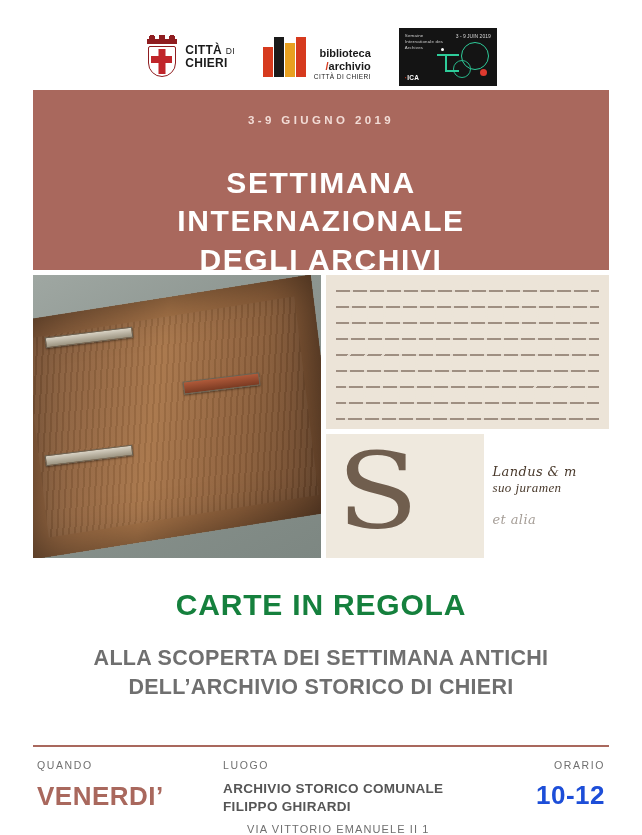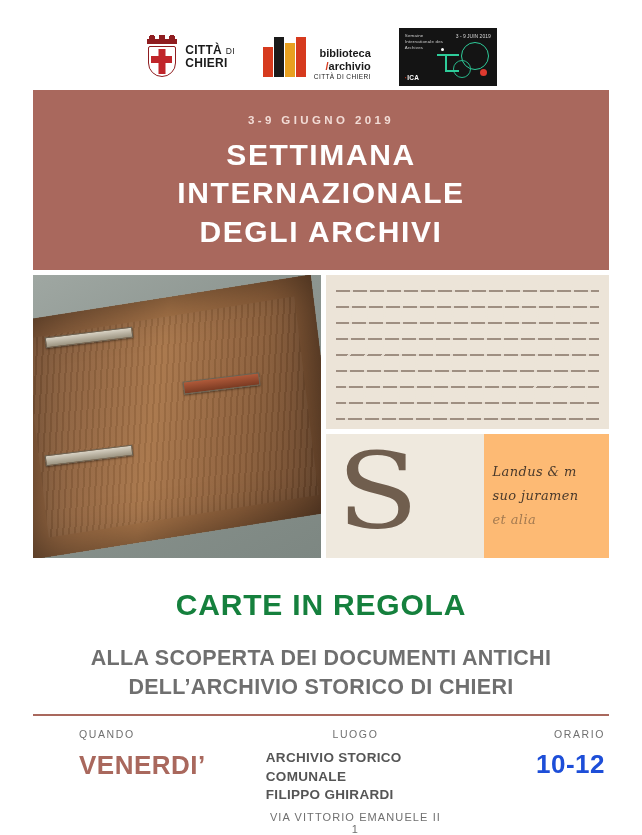--- a/index.html
+++ b/index.html
@@ -210,21 +210,21 @@
     text-align: center;
     color: #ffffff;
     box-sizing: border-box;
     padding-top: 24px;
   }
   .banner-dates {
     font-size: 11.5px;
     letter-spacing: 3.4px;
     font-weight: bold;
     color: #f2dcd6;
-    margin-bottom: 10px;
+    margin-bottom: 38px;
   }
   .banner-title {
     font-size: 30px;
     font-weight: bold;
     letter-spacing: 1.6px;
     line-height: 1.28;
   }
 
   
   .photos {
@@ -322,34 +322,34 @@
     font-family: "DejaVu Serif", serif;
     font-size: 104px;
     line-height: 1;
     color: #5a4636;
     opacity: 0.85;
     transform: scaleX(1.15);
   }
   .ms-bottom .side-text {
     flex: 1;
     position: relative;
-    background: #fdba74;
+    background: #ffffff;
     text-align: right;
   }
   .side-text .hand {
     position: absolute;
     left: 8px;
     font-family: "DejaVu Serif", serif;
     font-size: 13px;
     color: #4a3a2c;
     font-style: italic;
     letter-spacing: 0.4px;
   }
   .side-text .h1 { top: 30px; }
-  .side-text .h2 { top: 54px; }
+  .side-text .h2 { top: 46px; font-family: Liberation Serif, serif; }
   .side-text .h3 { top: 78px; opacity: 0.5; }
 
   
   .subtitles {
     text-align: center;
     padding: 30px 10px 0 10px;
   }
   .sub-main {
     color: #15803d;
     font-size: 30px;
@@ -369,21 +369,21 @@
   .footer {
     position: absolute;
     left: 0;
     bottom: 0;
     width: 100%;
     border-top: 2px solid #a9685d;
     padding-top: 12px;
     display: flex;
     box-sizing: border-box;
   }
-  .f-col { box-sizing: border-box; margin-left: 42px; }
+  .f-col { box-sizing: border-box; }
   .f-col.left { width: 33%; padding-left: 4px; }
   .f-col.mid { width: 40%; text-align: center; }
   .f-col.right { width: 27%; text-align: right; padding-right: 4px; }
   .f-label {
     font-size: 10.5px;
     letter-spacing: 1.6px;
     color: #6f6f6f;
     font-weight: normal;
     margin-bottom: 9px;
   }
@@ -496,32 +496,32 @@
           <div class="hand h2">suo juramen</div>
           <div class="hand h3">et alia</div>
         </div>
       </div>
     </div>
   </div>
 
   <div class="subtitles">
     <div class="sub-main">CARTE IN REGOLA</div>
     <div class="sub-second">
-      <div>ALLA SCOPERTA DEI DOCUMENTI ANTICHI</div>
+      <div>ALLA SCOPERTA DEI SETTIMANA ANTICHI</div>
       <div>DELL’ARCHIVIO STORICO DI CHIERI</div>
     </div>
   </div>
 
   <div class="footer">
     <div class="f-col left">
       <div class="f-label">QUANDO</div>
       <div class="f-day">VENERDI’</div>
     </div>
     <div class="f-col mid">
-      <div class="f-label" style="text-align:center;">LUOGO</div>
+      <div class="f-label" style="text-align:left;">LUOGO</div>
       <div class="f-place">ARCHIVIO STORICO COMUNALE</div>
       <div class="f-place">FILIPPO GHIRARDI</div>
       <div class="f-addr">VIA VITTORIO EMANUELE II 1</div>
     </div>
     <div class="f-col right">
       <div class="f-label">ORARIO</div>
       <div class="f-time">10-12</div>
     </div>
   </div>
 

